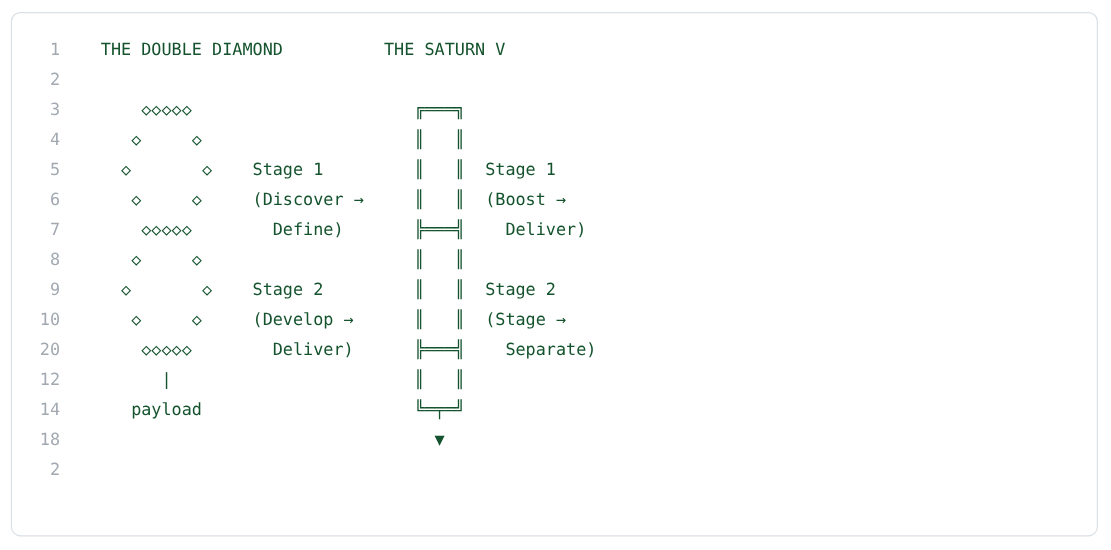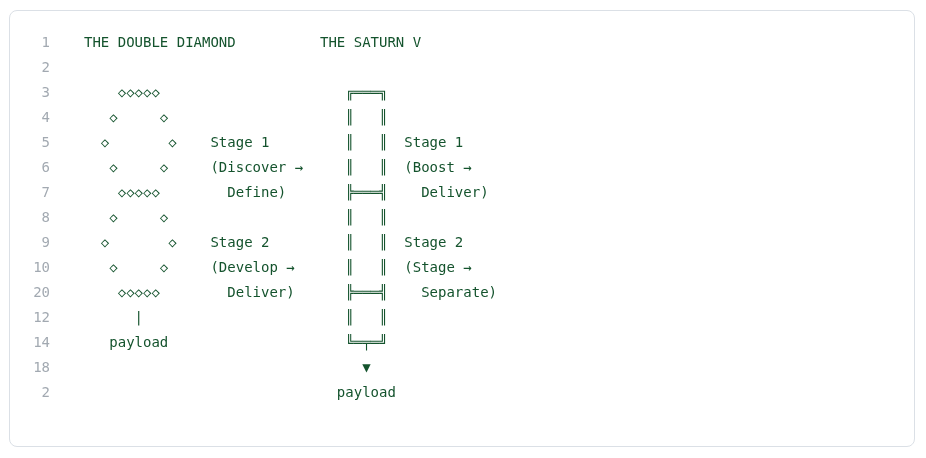--- a/index.html
+++ b/index.html
@@ -55,15 +55,15 @@
       <div class="line"><span class="ln">5</span><span class="code">  ◇       ◇    Stage 1         ║   ║  Stage 1</span></div>
       <div class="line"><span class="ln">6</span><span class="code">   ◇     ◇     (Discover →     ║   ║  (Boost →</span></div>
       <div class="line"><span class="ln">7</span><span class="code">    ◇◇◇◇◇        Define)       ╠═══╣    Deliver)</span></div>
       <div class="line"><span class="ln">8</span><span class="code">   ◇     ◇                     ║   ║</span></div>
       <div class="line"><span class="ln">9</span><span class="code">  ◇       ◇    Stage 2         ║   ║  Stage 2</span></div>
       <div class="line"><span class="ln">10</span><span class="code">   ◇     ◇     (Develop →      ║   ║  (Stage →</span></div>
       <div class="line"><span class="ln">20</span><span class="code">    ◇◇◇◇◇        Deliver)      ╠═══╣    Separate)</span></div>
       <div class="line"><span class="ln">12</span><span class="code">      |                        ║   ║</span></div>
       <div class="line"><span class="ln">14</span><span class="code">   payload                     ╚═╤═╝</span></div>
       <div class="line"><span class="ln">18</span><span class="code">                                 ▼</span></div>
-      <div class="line"><span class="ln">2</span><span class="code">                              payload</span></div>
+      <div class="line"><span class="ln">2</span></div>
     </div>
 </div>
 
 </body></html>

